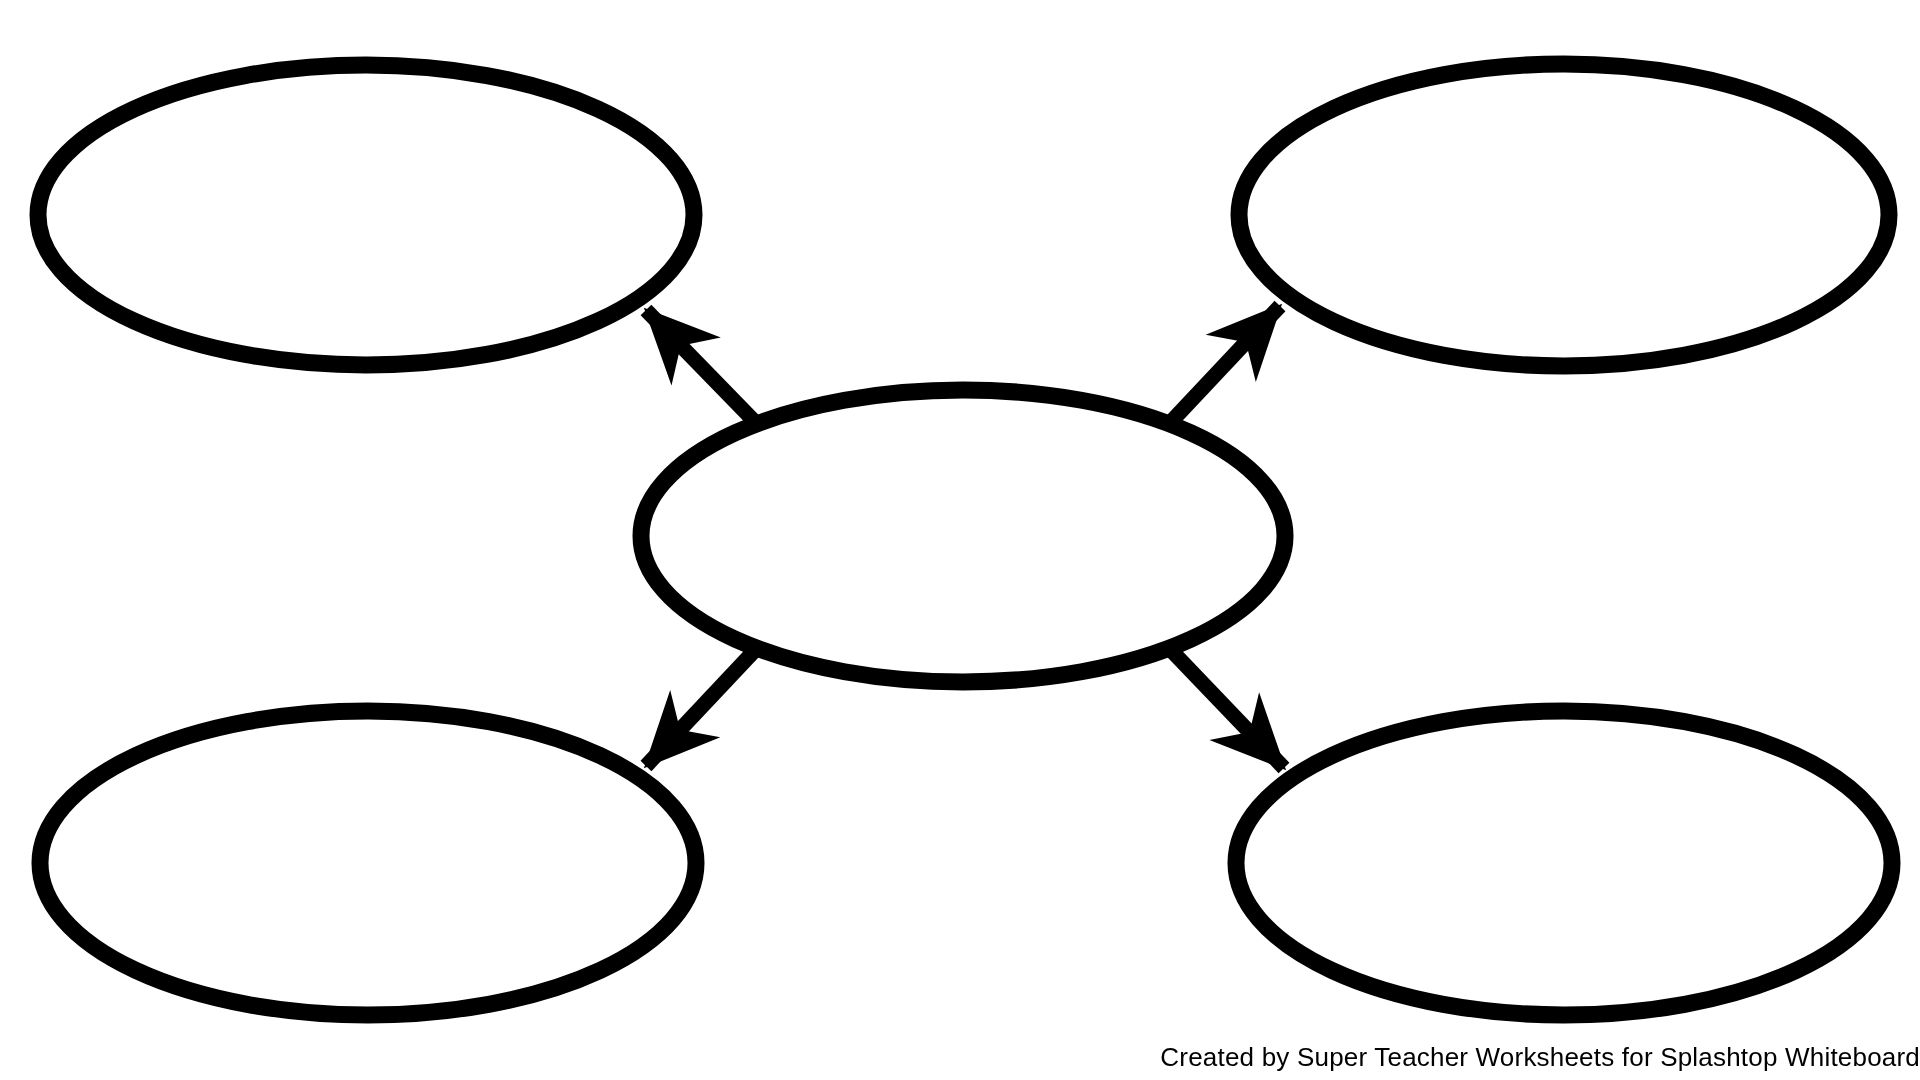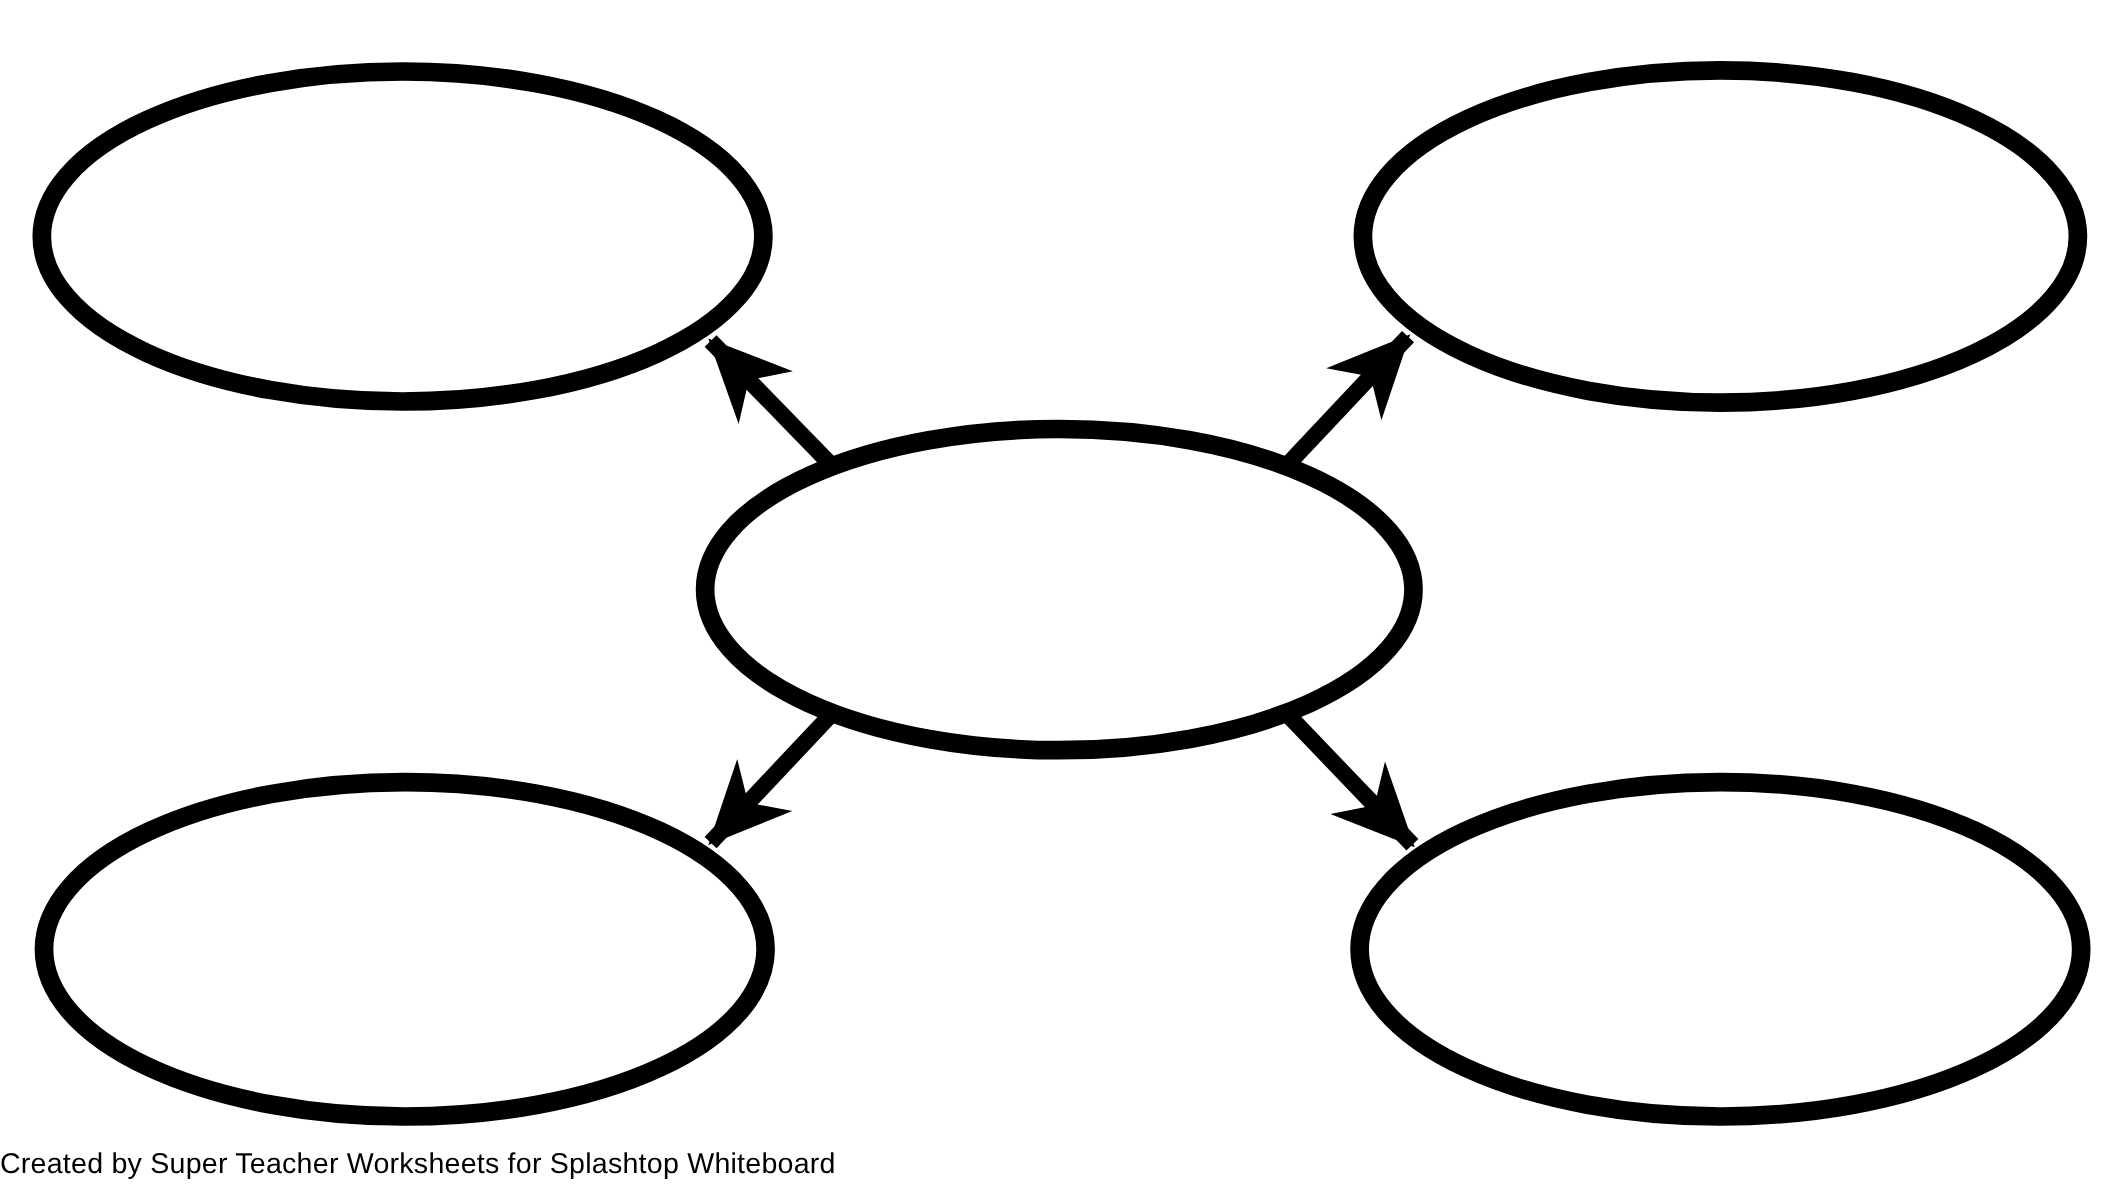--- a/index.html
+++ b/index.html
@@ -31,21 +31,21 @@
   .arrow-shaft {
     stroke: #000000;
     stroke-width: 15;
     fill: none;
   }
   .credit {
     position: absolute;
     left: 0;
     right: 0;
     top: 1042px;
-    text-align: left;
+    text-align: right;
     font-size: 26px;
     letter-spacing: 0.2px;
     color: #000000;
     white-space: nowrap;
   }
 </style>
 </head>
 <body>
 
 <div class="stage">

